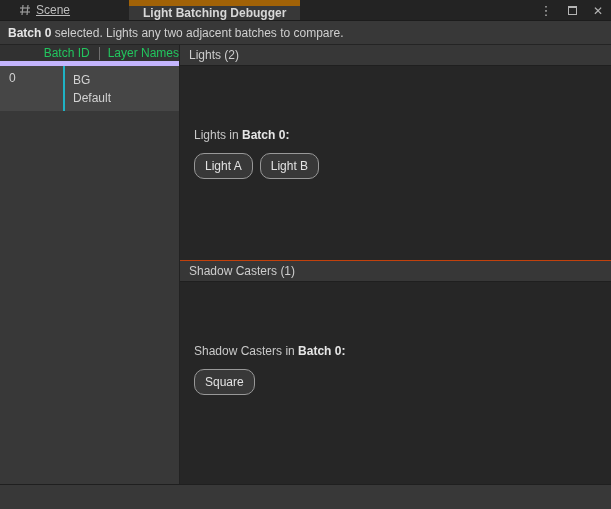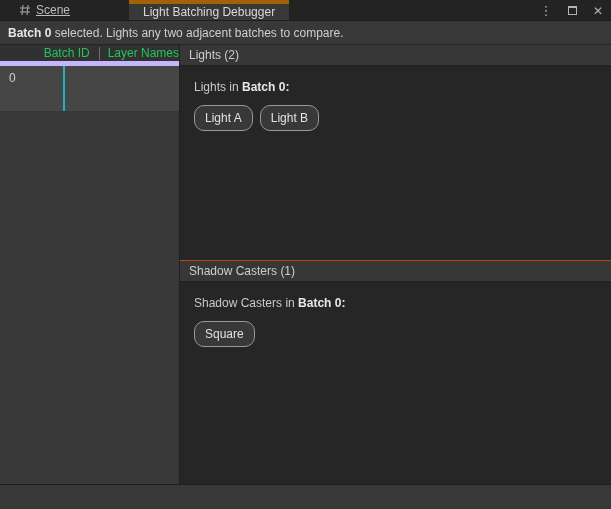--- a/index.html
+++ b/index.html
@@ -15,21 +15,21 @@
 
   
   .tabbar {
     height: 21px; background: #232323; display: flex; align-items: stretch;
     flex: 0 0 auto; position: relative; border-bottom: 1px solid #1c1c1c;
   }
   .tab { display: flex; align-items: center; padding: 0 11px; color: #bdbdbd; cursor: default; }
   .tab.inactive { background: transparent; margin-left: 8px; text-decoration: underline; }
   .tab.active {
     background: #383838; color: #d8d8d8; margin-left: 48px;
-    border-top: 4px solid #a16207; padding: 0 14px;
+    border-top: 6px solid #a16207; padding: 0 14px; font-weight: bold;
   }
   .tab-icon { width: 12px; height: 12px; margin-right: 5px; display: inline-block; }
   .win-controls { position: absolute; right: 6px; top: 0; height: 21px; display: flex; align-items: center; gap: 12px; color: #b4b4b4; }
   .ctrl { display: inline-flex; align-items: center; justify-content: center; width: 14px; height: 14px; font-size: 12px; cursor: default; }
   .ctrl.menu { font-size: 13px; letter-spacing: 0; }
   .maximize-box { width: 9px; height: 9px; border: 1px solid #b4b4b4; border-top-width: 2px; display: inline-block; }
 
   
   .statusbar {
     height: 24px; background: #383838; border-bottom: 1px solid #242424;
@@ -55,21 +55,21 @@
   .cell-layers { padding: 5px 0 0 8px; color: #d2d2d2; line-height: 18px; }
 
   .right-panel { flex: 1 1 auto; background: #262626; display: flex; flex-direction: column; min-width: 0; }
   .section-lights { height: 215px; flex: 0 0 auto; display: flex; flex-direction: column; }
   .section-shadow { flex: 1 1 auto; display: flex; flex-direction: column; border-top: 1px solid #c2410c; }
   .section-header {
     height: 21px; background: #373737; border-bottom: 1px solid #1f1f1f;
     display: flex; align-items: center; padding-left: 9px; color: #cdcdcd; flex: 0 0 auto;
   }
   .section-body { padding: 14px 14px 0 14px; }
-  .section-label { color: #c9c9c9; }
+  .section-label { color: #c9c9c9; margin-top: 48px; }
   .chip-row { margin-top: 11px; display: flex; gap: 7px; }
   .chip {
     display: inline-flex; align-items: center; height: 26px; padding: 0 10px;
     border: 1px solid #989898; border-radius: 10px; background: #383838;
     color: #e2e2e2; font-size: 12px; font-family: inherit; cursor: pointer;
   }
 
   
   .bottombar { height: 25px; flex: 0 0 auto; background: #383838; border-top: 1px solid #1f1f1f; }
 </style>
@@ -112,20 +112,24 @@
 
     <div class="left-panel">
       <div class="table-header">
         <span class="th-batch">Batch ID</span>
         <span class="th-sep"></span>
         <span class="th-layers">Layer Names</span>
       </div>
       <div class="batch-row">
         <div class="cell-batch-id">0</div>
         <div class="row-accent"></div>
+        <div class="cell-layers">
+          <div>BG</div>
+          <div>Default</div>
+        </div>
       </div>
     </div>
 
     <div class="right-panel">
 
       <div class="section-lights">
         <div class="section-header">
           <span>Lights (2)</span>
         </div>
         <div class="section-body">

